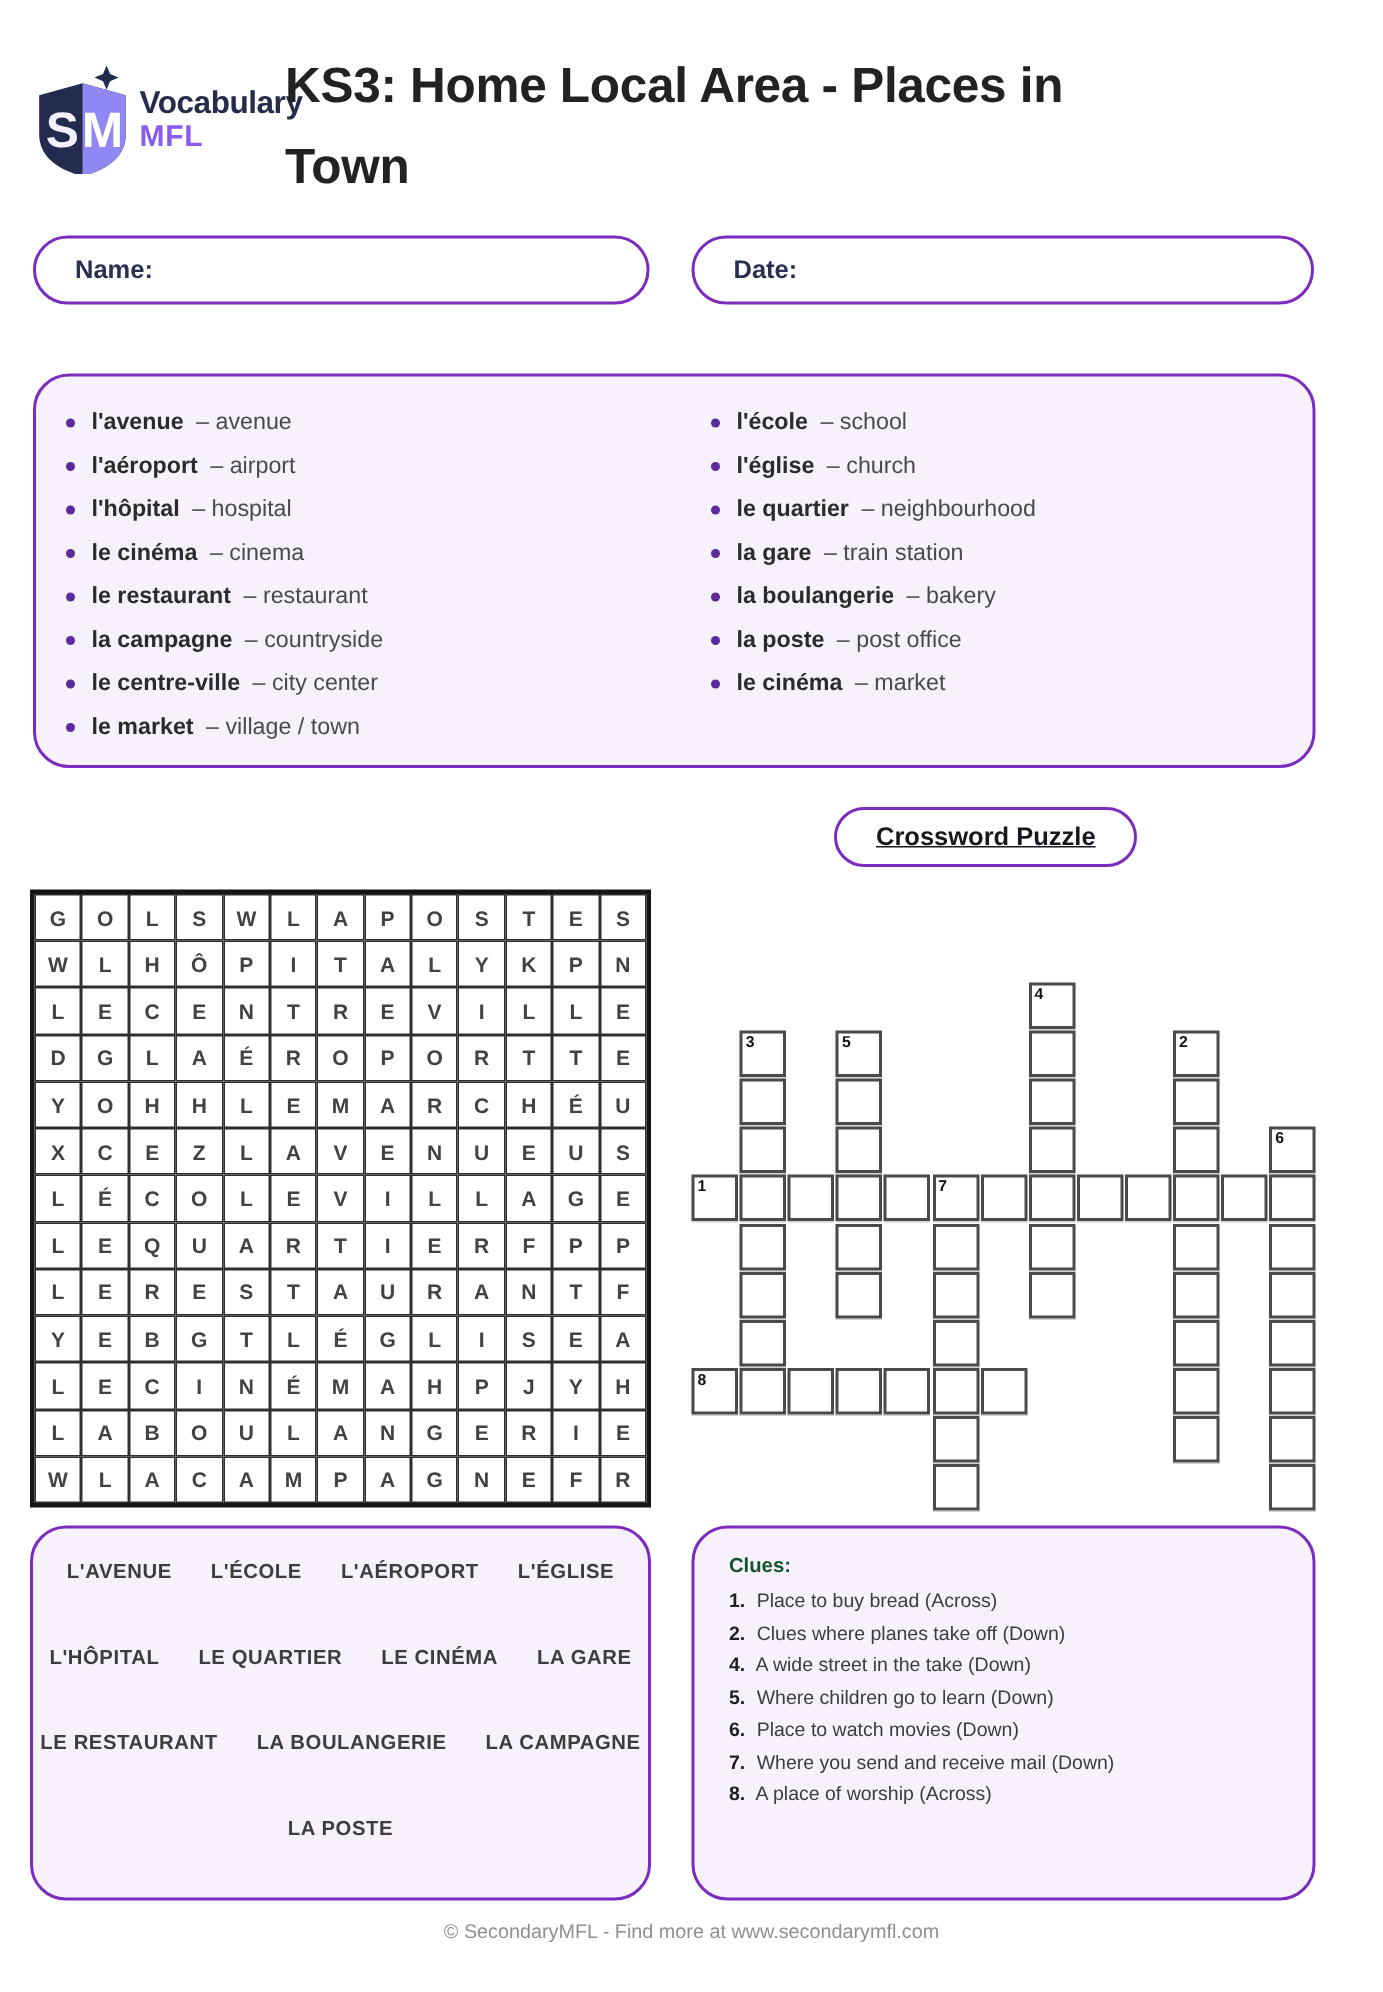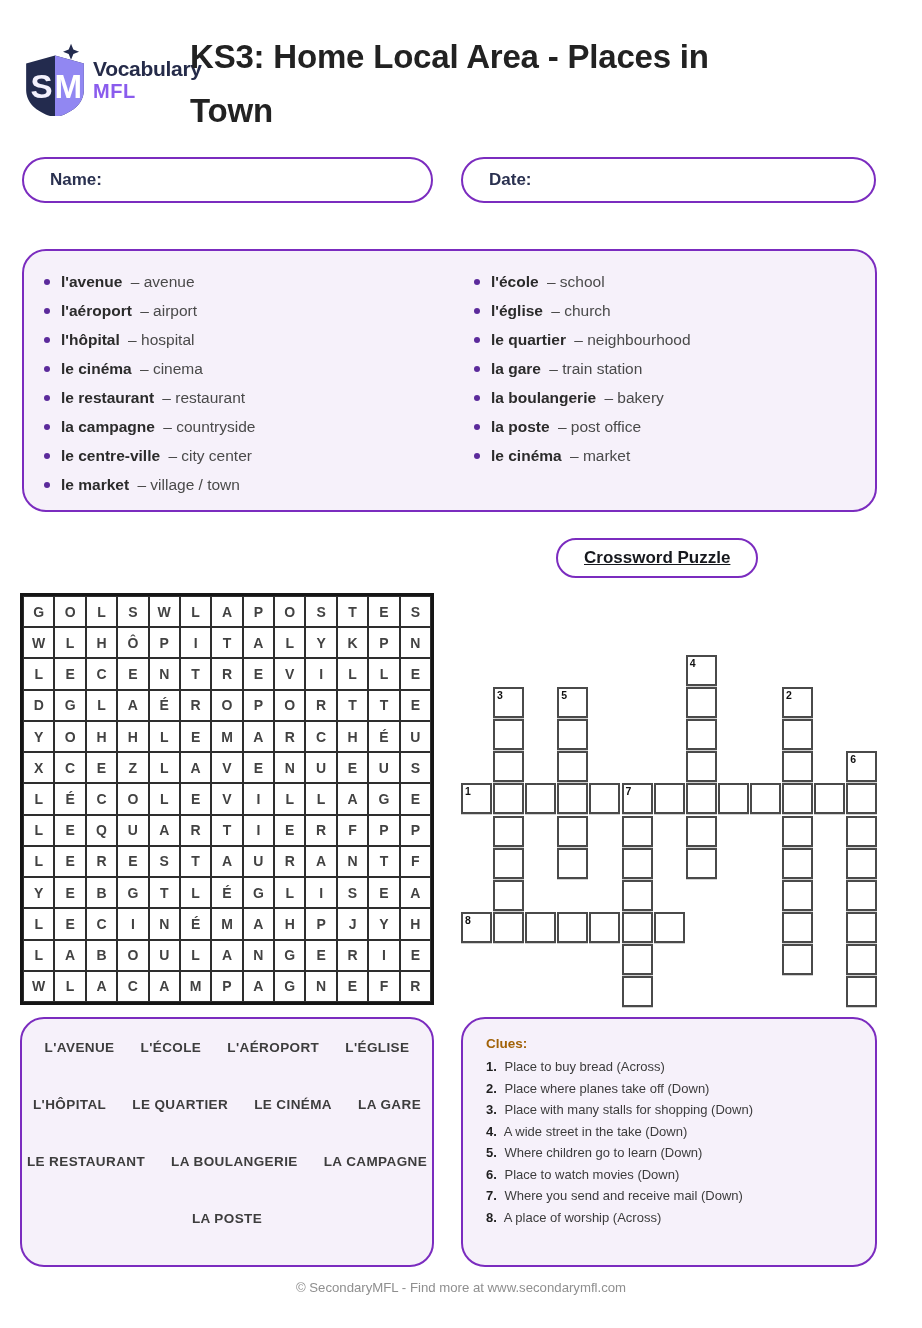--- a/index.html
+++ b/index.html
@@ -71,21 +71,21 @@
   }
   
   .wordlist-panel{left:20px; top:1017px; width:414px; height:250px; display:flex; flex-direction:column;}
   .word-row{height:57px; display:flex; align-items:center; justify-content:center;}
   .word-row span{
     margin:0 13px; font-size:13.5px; font-weight:700; letter-spacing:0.4px;
     color:#3d3d3d; white-space:nowrap;
   }
   
   .clues-panel{left:461px; top:1017px; width:416px; height:250px; padding:17px 16px 0 23px;}
-  .clues-title{font-size:13.5px; font-weight:700; color:#a16207; margin-bottom:5px;}
+  .clues-title{font-size:13.5px; font-weight:700; color:#14532d; margin-bottom:5px;}
   .clue-line{font-size:13px; color:#3c3c3c; line-height:21.5px;}
   .clue-line b{color:#1f1f1f; margin-right:4px;}
   
   .footer{
     position:absolute; left:0; top:1280px; width:100%; text-align:center;
     font-size:13.2px; color:#8f8f8f;
   }
 </style>
 </head>
 <body>
@@ -471,22 +471,21 @@
       </div>
       <div class="word-row">
         <span>LA POSTE</span>
       </div>
     </div>
 
   <div class="panel clues-panel">
     <div class="clues-title">Clues:</div>
     <div id="clues-list">
         <div class="clue-line"><b>1.</b><span> Place to buy bread (Across)</span></div>
-        <div class="clue-line"><b>2.</b><span> Place where planes take off (Down)</span></div>
-        <div class="clue-line"><b>3.</b><span> Place with many stalls for shopping (Down)</span></div>
+        <div class="clue-line"><b>2.</b><span> Clues where planes take off (Down)</span></div>
         <div class="clue-line"><b>4.</b><span> A wide street in the take (Down)</span></div>
         <div class="clue-line"><b>5.</b><span> Where children go to learn (Down)</span></div>
         <div class="clue-line"><b>6.</b><span> Place to watch movies (Down)</span></div>
         <div class="clue-line"><b>7.</b><span> Where you send and receive mail (Down)</span></div>
         <div class="clue-line"><b>8.</b><span> A place of worship (Across)</span></div>
       </div>
   </div>
 
   <div class="footer">© SecondaryMFL - Find more at www.secondarymfl.com</div>
 

